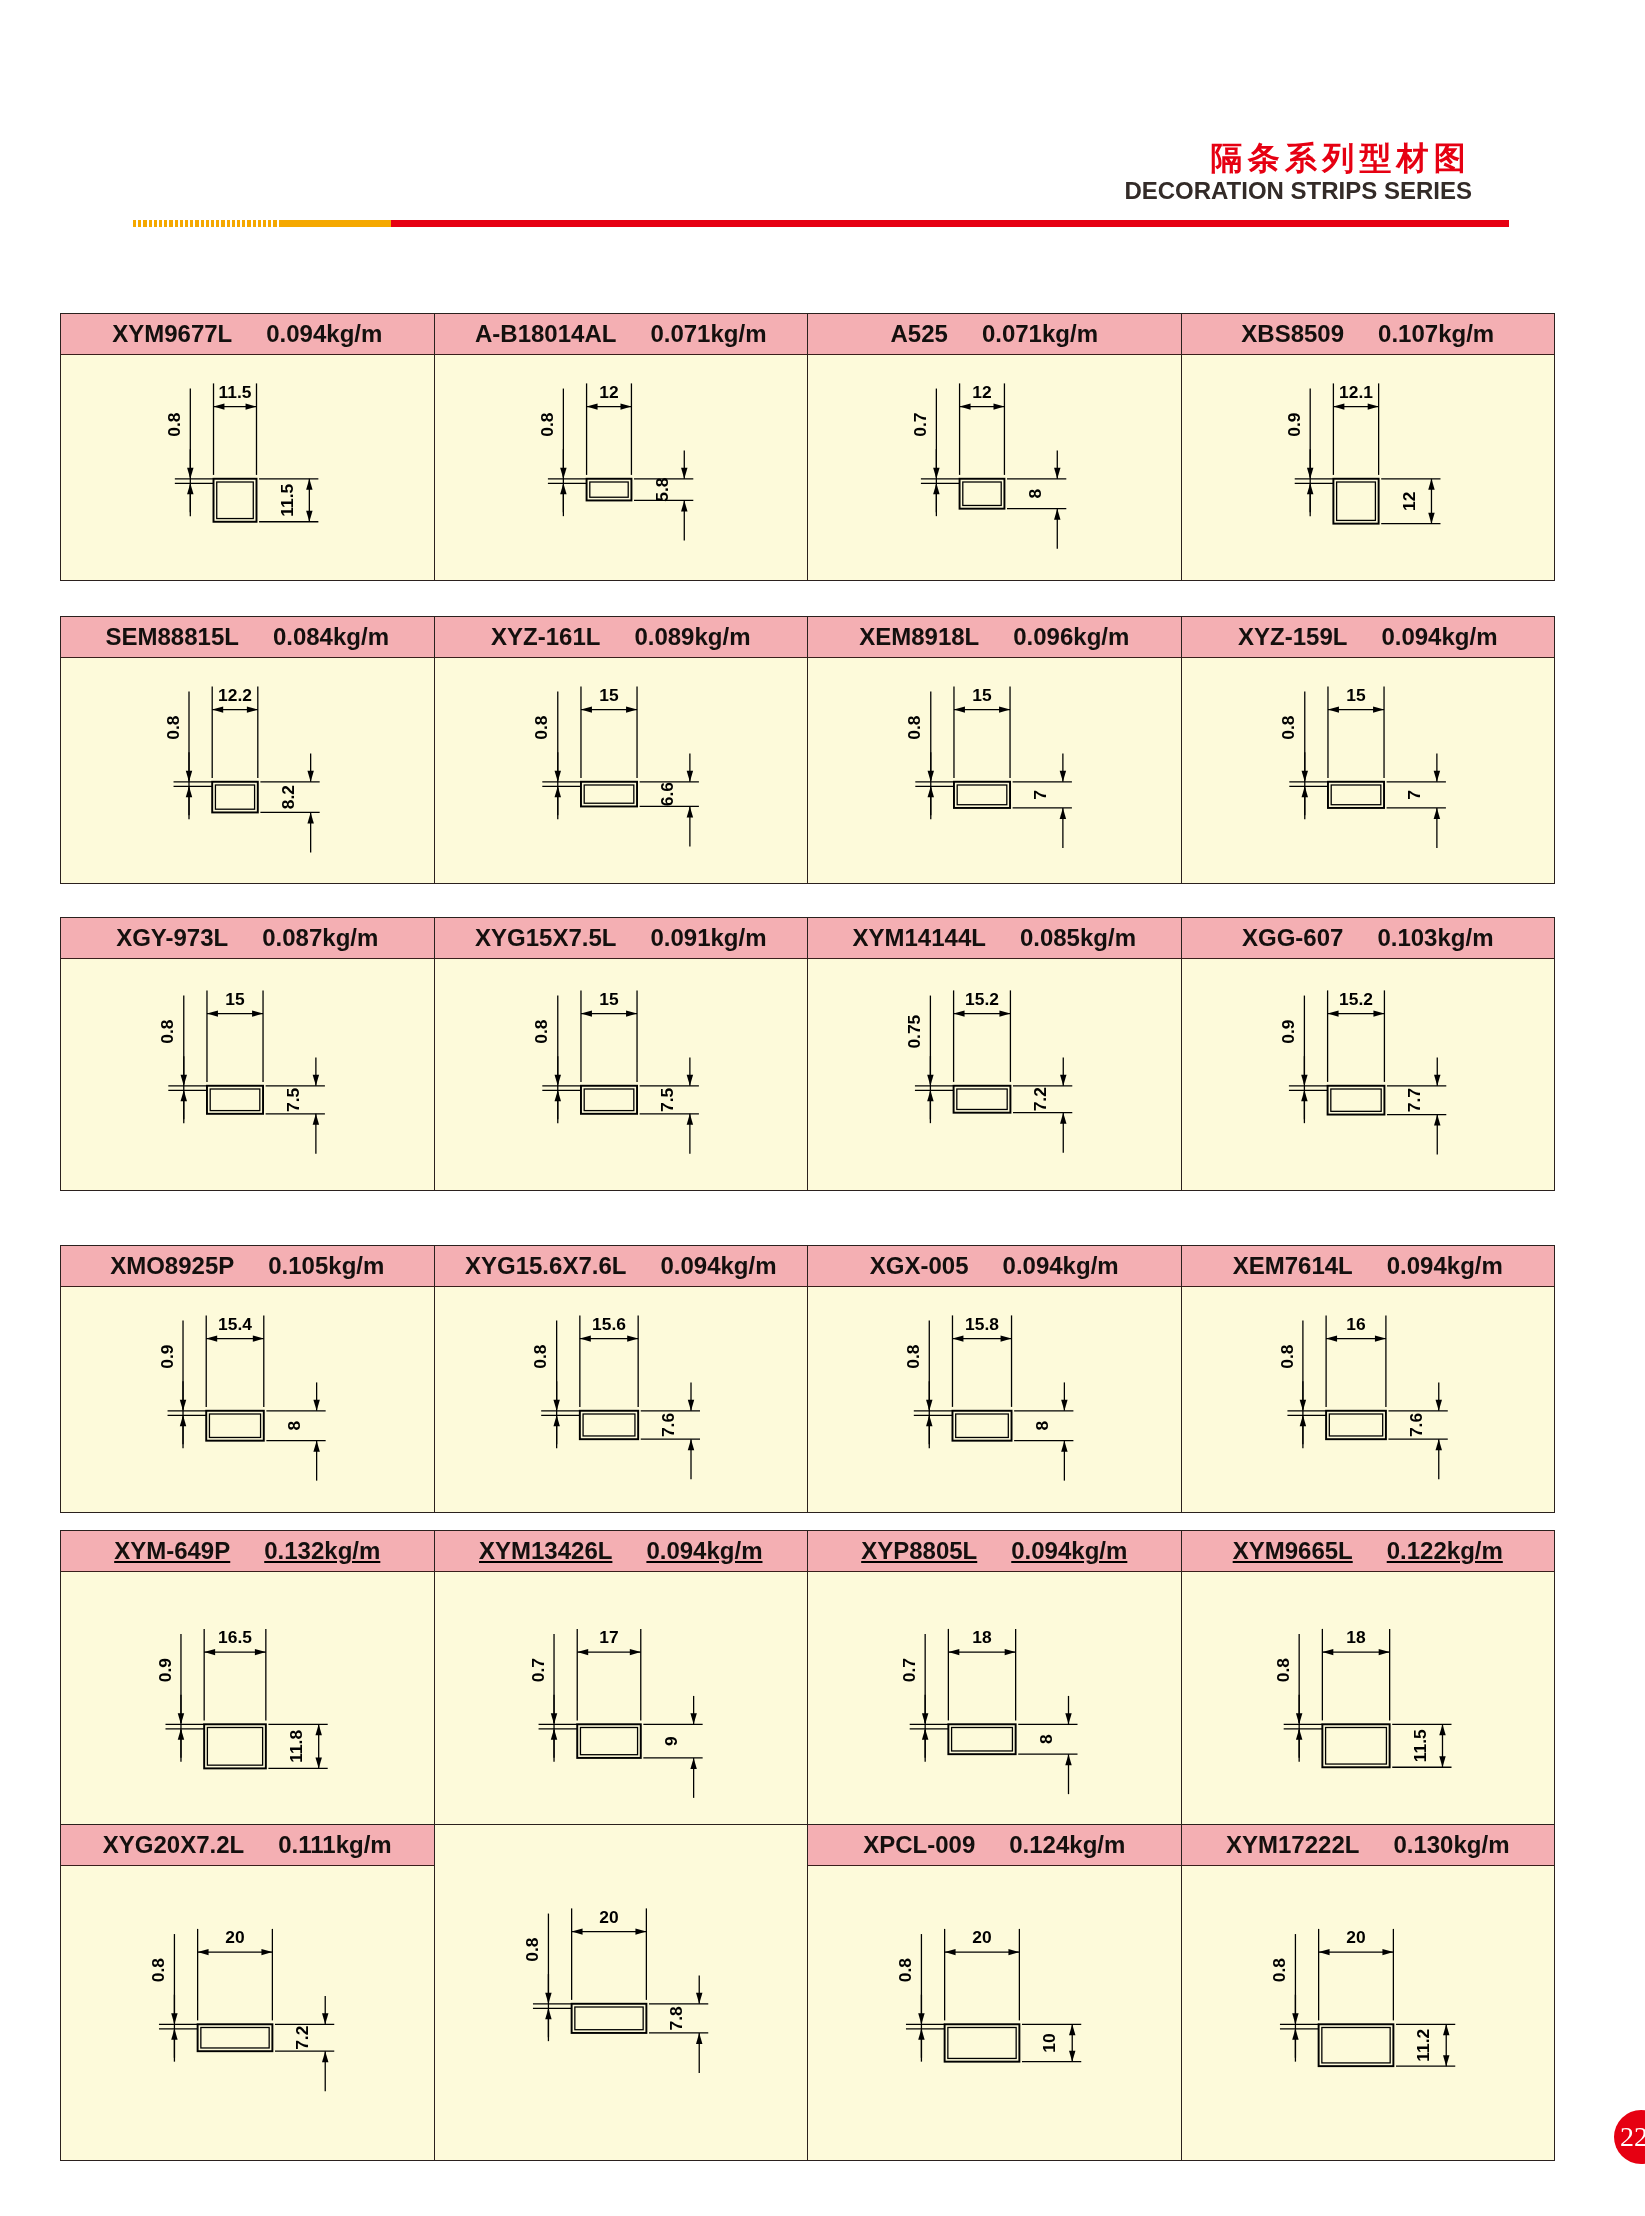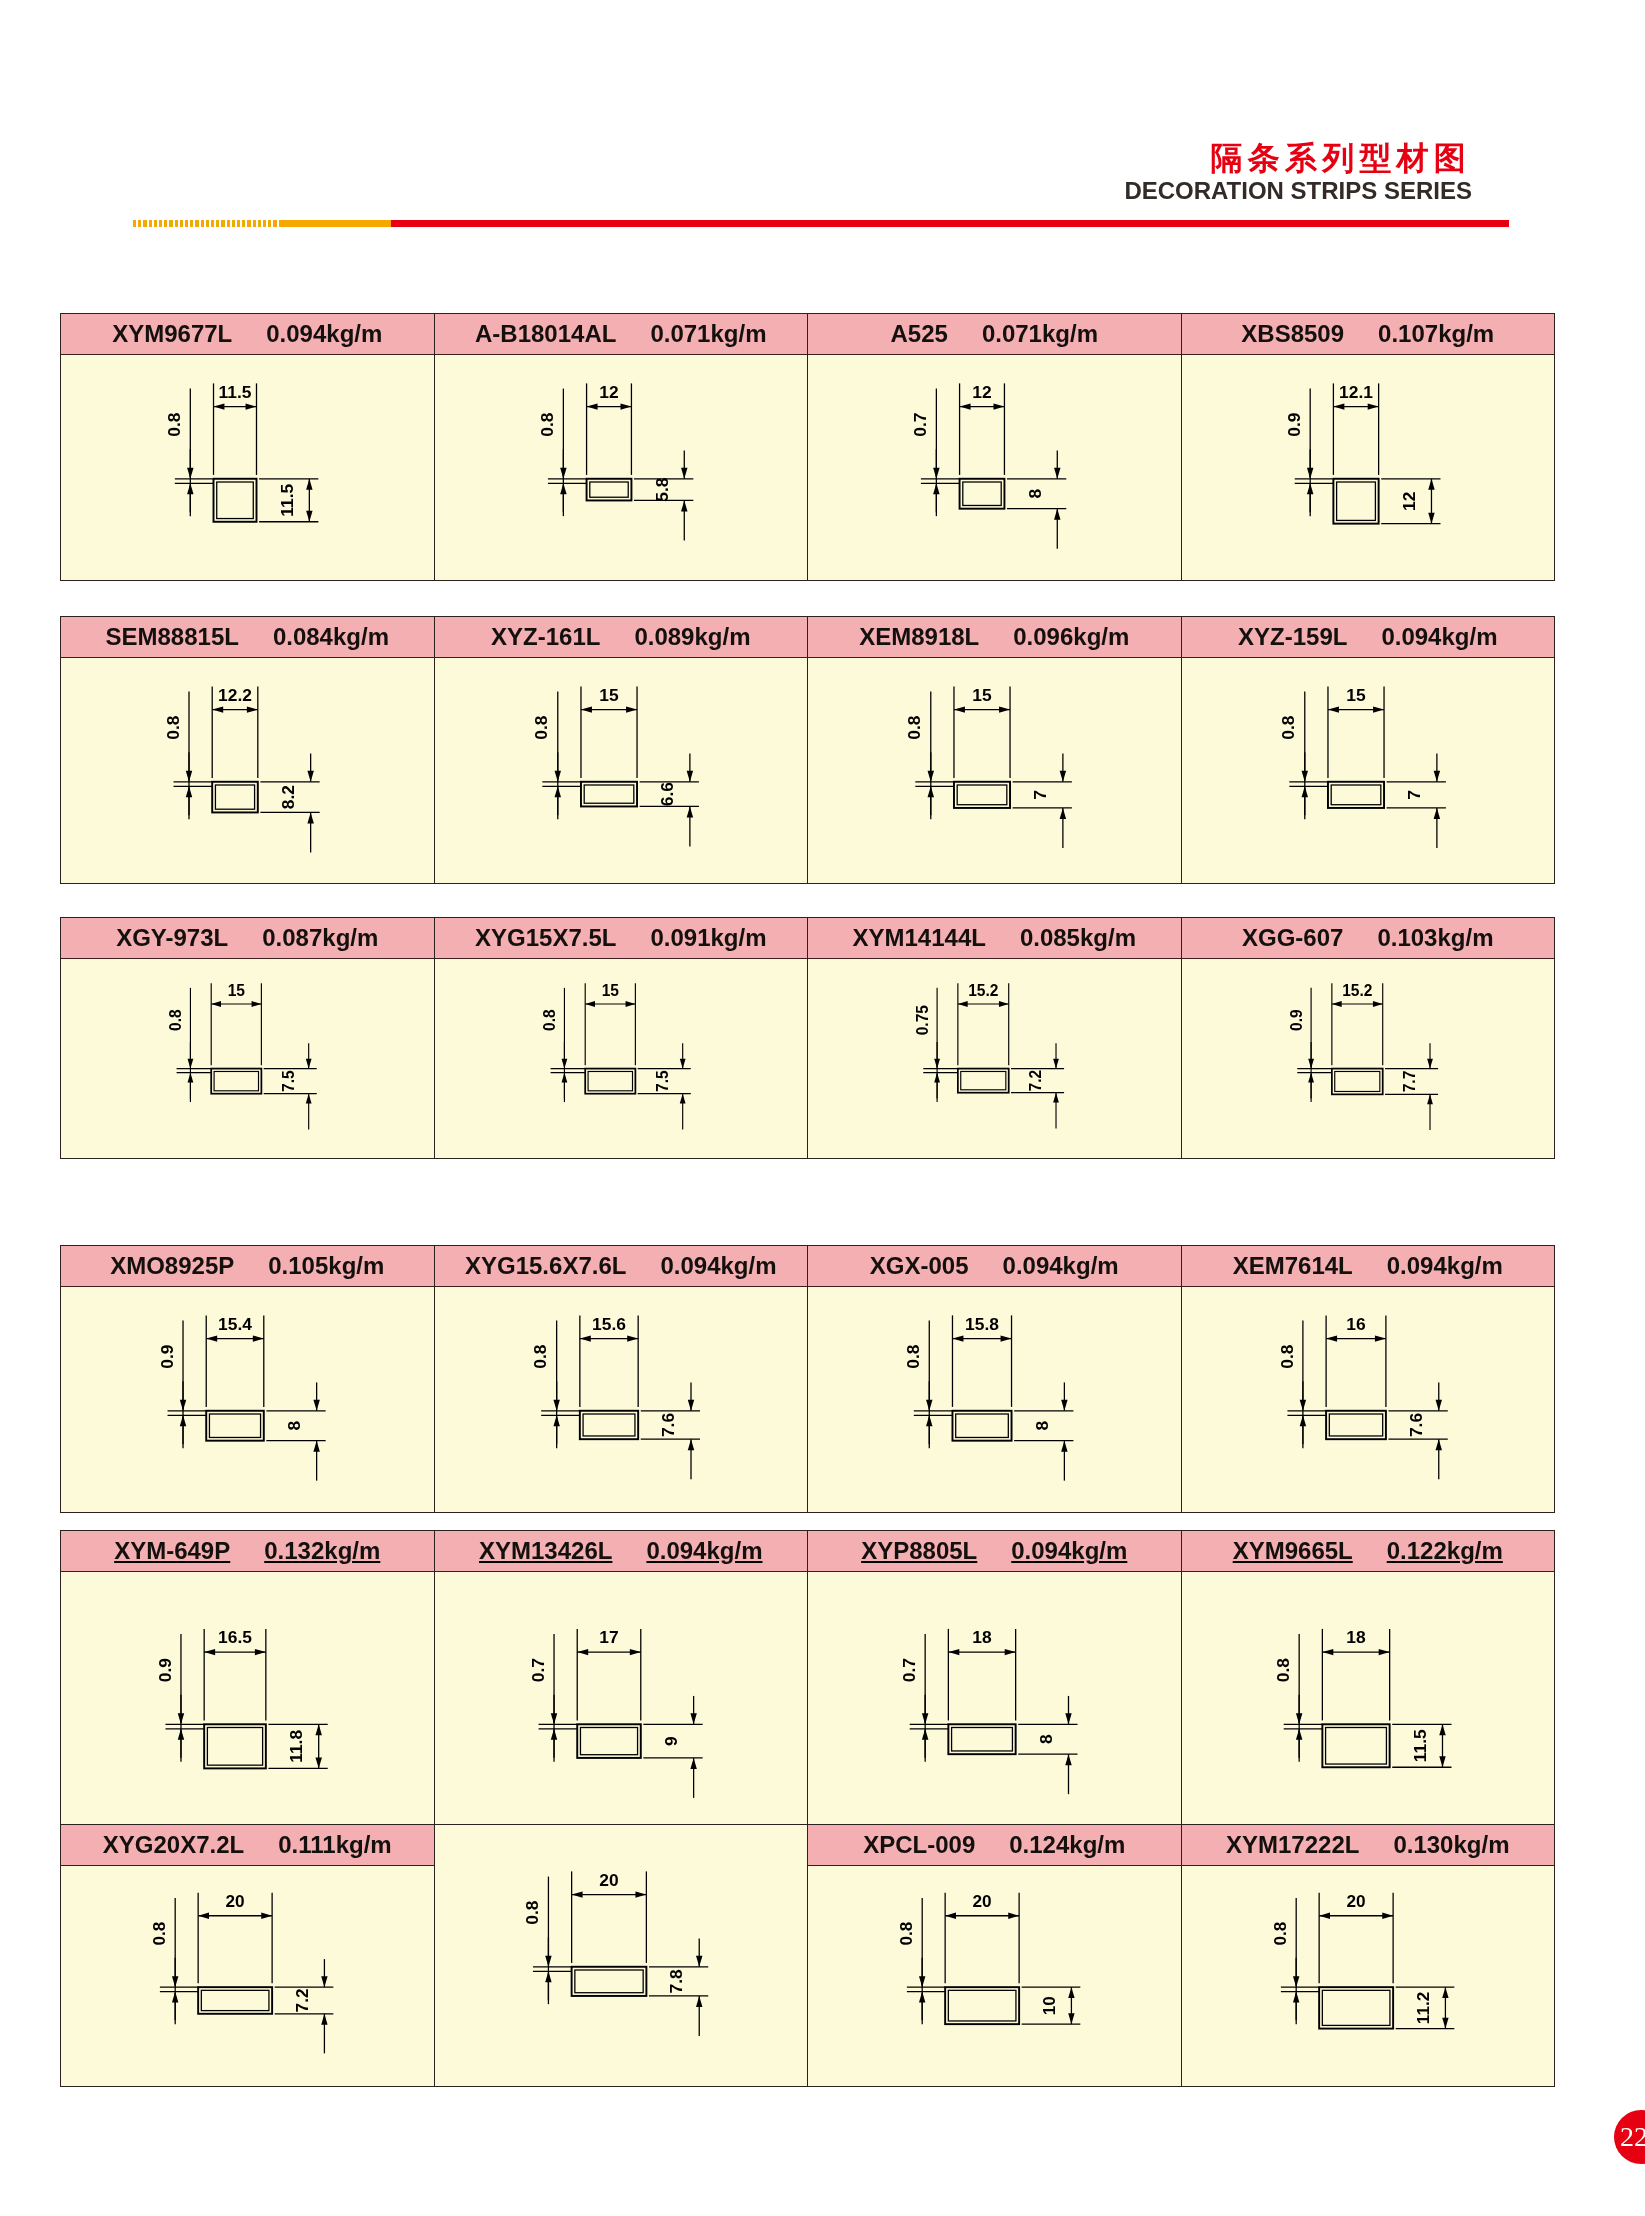--- a/index.html
+++ b/index.html
@@ -358,21 +358,21 @@
             </g>
             <rect x="226.5" y="190" width="87" height="40.6" stroke-width="3"></rect>
             <rect x="231.5" y="195" width="77" height="30.6" stroke-width="2"></rect>
             <text x="270" y="64">15</text>
             <text x="174.5" y="106" transform="rotate(-90 174.5 106)">0.8</text>
             <text x="369.5" y="210.3" transform="rotate(-90 369.5 210.3)">7</text>
           </svg>
     </div>
   </div>
 </div>
-    <div class="row" style="top: 917px; height: 242px;">
+    <div class="row" style="top: 917px; height: 274px;">
   <div class="cell">
     <div class="cell-header">
       <span class="model">XGY-973L</span>
       <span class="weight">0.087kg/m</span>
     </div>
     <div class="cell-body">
       <svg class="drawing" viewBox="0 0 578 345" preserveAspectRatio="xMidYMid meet">
             <g>
               <line x1="226.5" y1="184" x2="226.5" y2="42" stroke-width="2"></line>
               <line x1="313.5" y1="184" x2="313.5" y2="42" stroke-width="2"></line>
@@ -791,21 +791,21 @@
             </g>
             <rect x="217.8" y="190" width="104.39999999999999" height="66.7" stroke-width="3"></rect>
             <rect x="222.8" y="195" width="94.39999999999999" height="56.7" stroke-width="2"></rect>
             <text x="270" y="64">18</text>
             <text x="165.8" y="106" transform="rotate(-90 165.8 106)">0.8</text>
             <text x="378.2" y="223.35" transform="rotate(-90 378.2 223.35)">11.5</text>
           </svg>
     </div>
   </div>
 </div>
-    <div class="row" style="top: 1824px; height: 263px; justify-content: center;">
+    <div class="row" style="top: 1824px; height: 337px; justify-content: center;">
   <div class="cell">
     <div class="cell-header">
       <span class="model">XYG20X7.2L</span>
       <span class="weight">0.111kg/m</span>
     </div>
     <div class="cell-body">
       <svg class="drawing" viewBox="0 0 578 345" preserveAspectRatio="xMidYMid meet">
             <g>
               <line x1="212" y1="184" x2="212" y2="42" stroke-width="2"></line>
               <line x1="328" y1="184" x2="328" y2="42" stroke-width="2"></line>

